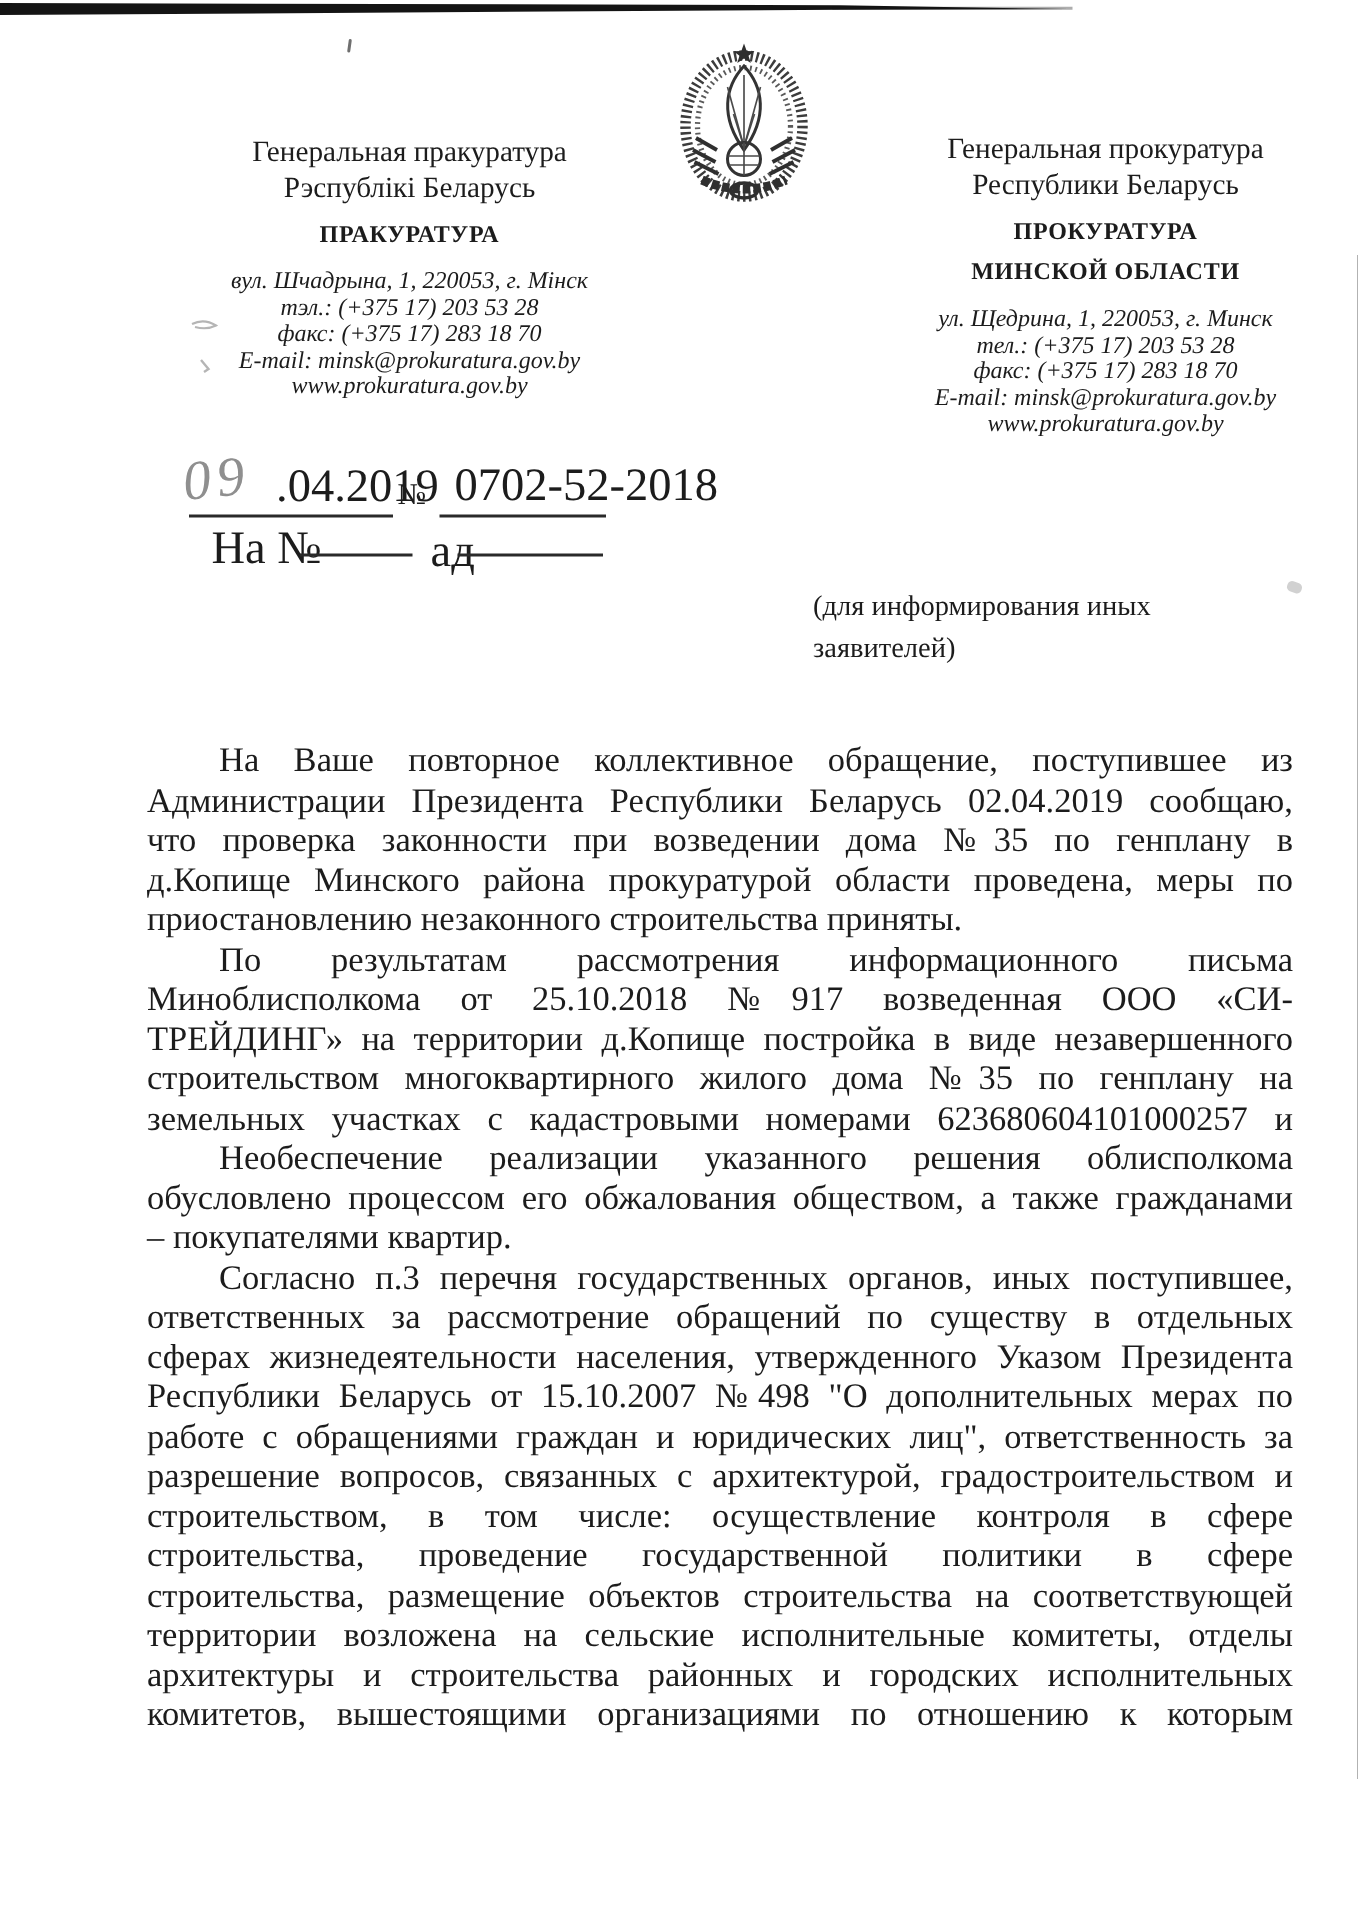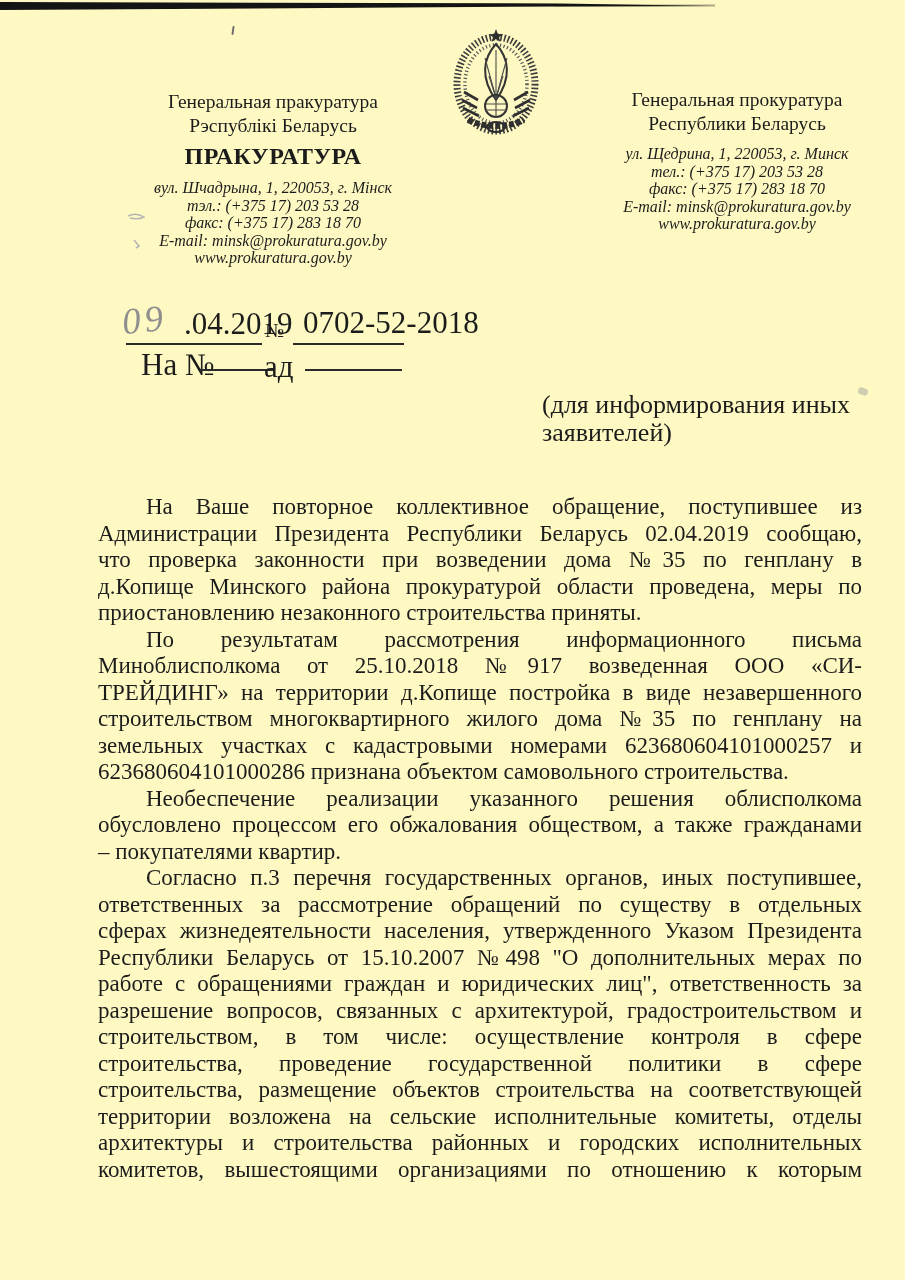--- a/index.html
+++ b/index.html
@@ -1,53 +1,53 @@
 <!DOCTYPE html>
 <html><head>
 <meta charset="utf-8">
 <style>
   html,body{margin:0;padding:0;background:#777;}
   .page{
     position:relative;
     width:905px;height:1280px;
     margin:0 auto;
-    background:#fef9c3;
+    background:#ffffff;
     overflow:hidden;
     font-family:"Liberation Serif","DejaVu Serif",serif;
     color:#1c1c1c;
   }
   
   .scan-bar{position:absolute;left:0;top:0;width:905px;height:16px;}
   .tick{position:absolute;left:232px;top:26px;width:2px;height:9px;background:#6f6f6f;transform:rotate(8deg);border-radius:1px;}
   
   .emblem{position:absolute;left:452px;top:26px;width:88px;height:110px;}
   
   .hcol{position:absolute;text-align:center;}
   .hcol-left{left:128px;top:90px;width:290px;}
   .hcol-right{left:592px;top:88px;width:290px;}
   .org-line{font-size:19.5px;line-height:24px;}
-  .title-line{font-size:24px;line-height:27px;font-weight:bold;letter-spacing:.5px;}
+  .title-line{font-size:16px;line-height:27px;font-weight:bold;letter-spacing:.5px;}
   .title-block{margin-top:5px;}
   .contact-block{margin-top:9px;}
   .contact-line{font-size:16px;line-height:17.5px;font-style:italic;}
   
   .ref{position:absolute;font-size:31px;}
   .ref-hand{left:122px;top:298px;font-size:37px;font-style:italic;color:#8f8f8f;transform:rotate(-6deg);letter-spacing:4px;}
   .ref-daterest{left:184px;top:306px;}
   .ref-no{left:265px;top:319px;font-size:20px;}
   .ref-number{left:303px;top:305px;}
   .ref-na{left:141px;top:347px;}
-  .ref-ad{left:264px;top:349px;}
+  .ref-ad{left:287px;top:349px;}
   .uline{position:absolute;border-bottom:2px solid #2a2a2a;height:0;}
   .ul1{left:126px;top:343px;width:136px;}
   .ul2{left:293px;top:343px;width:111px;}
   .ul3{left:200px;top:369px;width:75px;}
   .ul4{left:305px;top:369px;width:97px;}
   
-  .note{position:absolute;left:542px;top:391px;width:310px;font-size:26px;line-height:27.5px;}
+  .note{position:absolute;left:542px;top:391px;width:310px;font-size:19px;line-height:27.5px;}
   
   .body-text{position:absolute;left:98px;top:494px;width:764px;font-size:23px;line-height:26.5px;}
   .bline{text-align:justify;text-align-last:justify;white-space:normal;}
   .bline.lastline{text-align-last:left;}
   .bline.indent{padding-left:48px;}
   
   .pencil{position:absolute;stroke:#b5b5b5;fill:none;}
   .smudge{position:absolute;left:858px;top:388px;width:10px;height:7px;background:#9a9a9a;opacity:.45;border-radius:3px;transform:rotate(20deg);}
 </style>
 </head>
@@ -112,20 +112,25 @@
         <div class="contact-line">www.prokuratura.gov.by</div>
       </div>
   </div>
 
   <div class="hcol hcol-right">
     <div>
 
     <div class="org-line">Генеральная прокуратура</div>
         <div class="org-line">Республики Беларусь</div>
       </div>
+    <div class="title-block">
+
+    <div class="title-line">ПРОКУРАТУРА</div>
+        <div class="title-line">МИНСКОЙ ОБЛАСТИ</div>
+      </div>
     <div class="contact-block">
 
     <div class="contact-line">ул. Щедрина, 1, 220053, г. Минск</div>
         <div class="contact-line">тел.: (+375 17) 203 53 28</div>
         <div class="contact-line">факс: (+375 17) 283 18 70</div>
         <div class="contact-line">E-mail: minsk@prokuratura.gov.by</div>
         <div class="contact-line">www.prokuratura.gov.by</div>
       </div>
   </div>
 
@@ -156,21 +161,20 @@
       <div class="bline indent">На Ваше повторное коллективное обращение, поступившее из</div>
       <div class="bline">Администрации Президента Республики Беларусь 02.04.2019 сообщаю,</div>
       <div class="bline">что проверка законности при возведении дома №35 по генплану в</div>
       <div class="bline">д.Копище Минского района прокуратурой области проведена, меры по</div>
       <div class="bline lastline">приостановлению незаконного строительства приняты.</div>
       <div class="bline indent">По результатам рассмотрения информационного письма</div>
       <div class="bline">Миноблисполкома от 25.10.2018 №917 возведенная ООО «СИ-</div>
       <div class="bline">ТРЕЙДИНГ» на территории д.Копище постройка в виде незавершенного</div>
       <div class="bline">строительством многоквартирного жилого дома №35 по генплану на</div>
       <div class="bline">земельных участках с кадастровыми номерами 623680604101000257 и</div>
-      <div class="bline lastline">623680604101000286 признана объектом самовольного строительства.</div>
       <div class="bline indent">Необеспечение реализации указанного решения облисполкома</div>
       <div class="bline">обусловлено процессом его обжалования обществом, а также гражданами</div>
       <div class="bline lastline">– покупателями квартир.</div>
       <div class="bline indent">Согласно п.3 перечня государственных органов, иных поступившее,</div>
       <div class="bline">ответственных за рассмотрение обращений по существу в отдельных</div>
       <div class="bline">сферах жизнедеятельности населения, утвержденного Указом Президента</div>
       <div class="bline">Республики Беларусь от 15.10.2007 №498 "О дополнительных мерах по</div>
       <div class="bline">работе с обращениями граждан и юридических лиц", ответственность за</div>
       <div class="bline">разрешение вопросов, связанных с архитектурой, градостроительством и</div>
       <div class="bline">строительством, в том числе: осуществление контроля в сфере</div>

